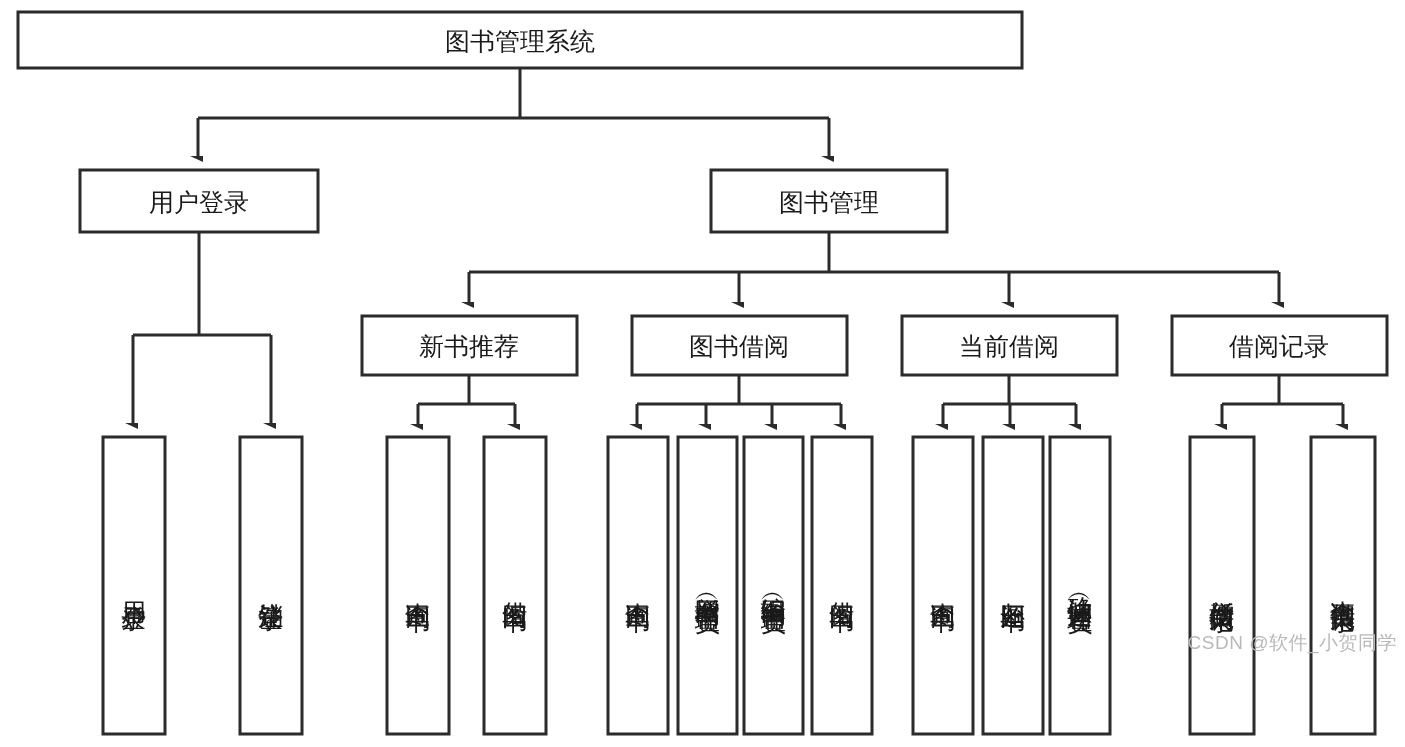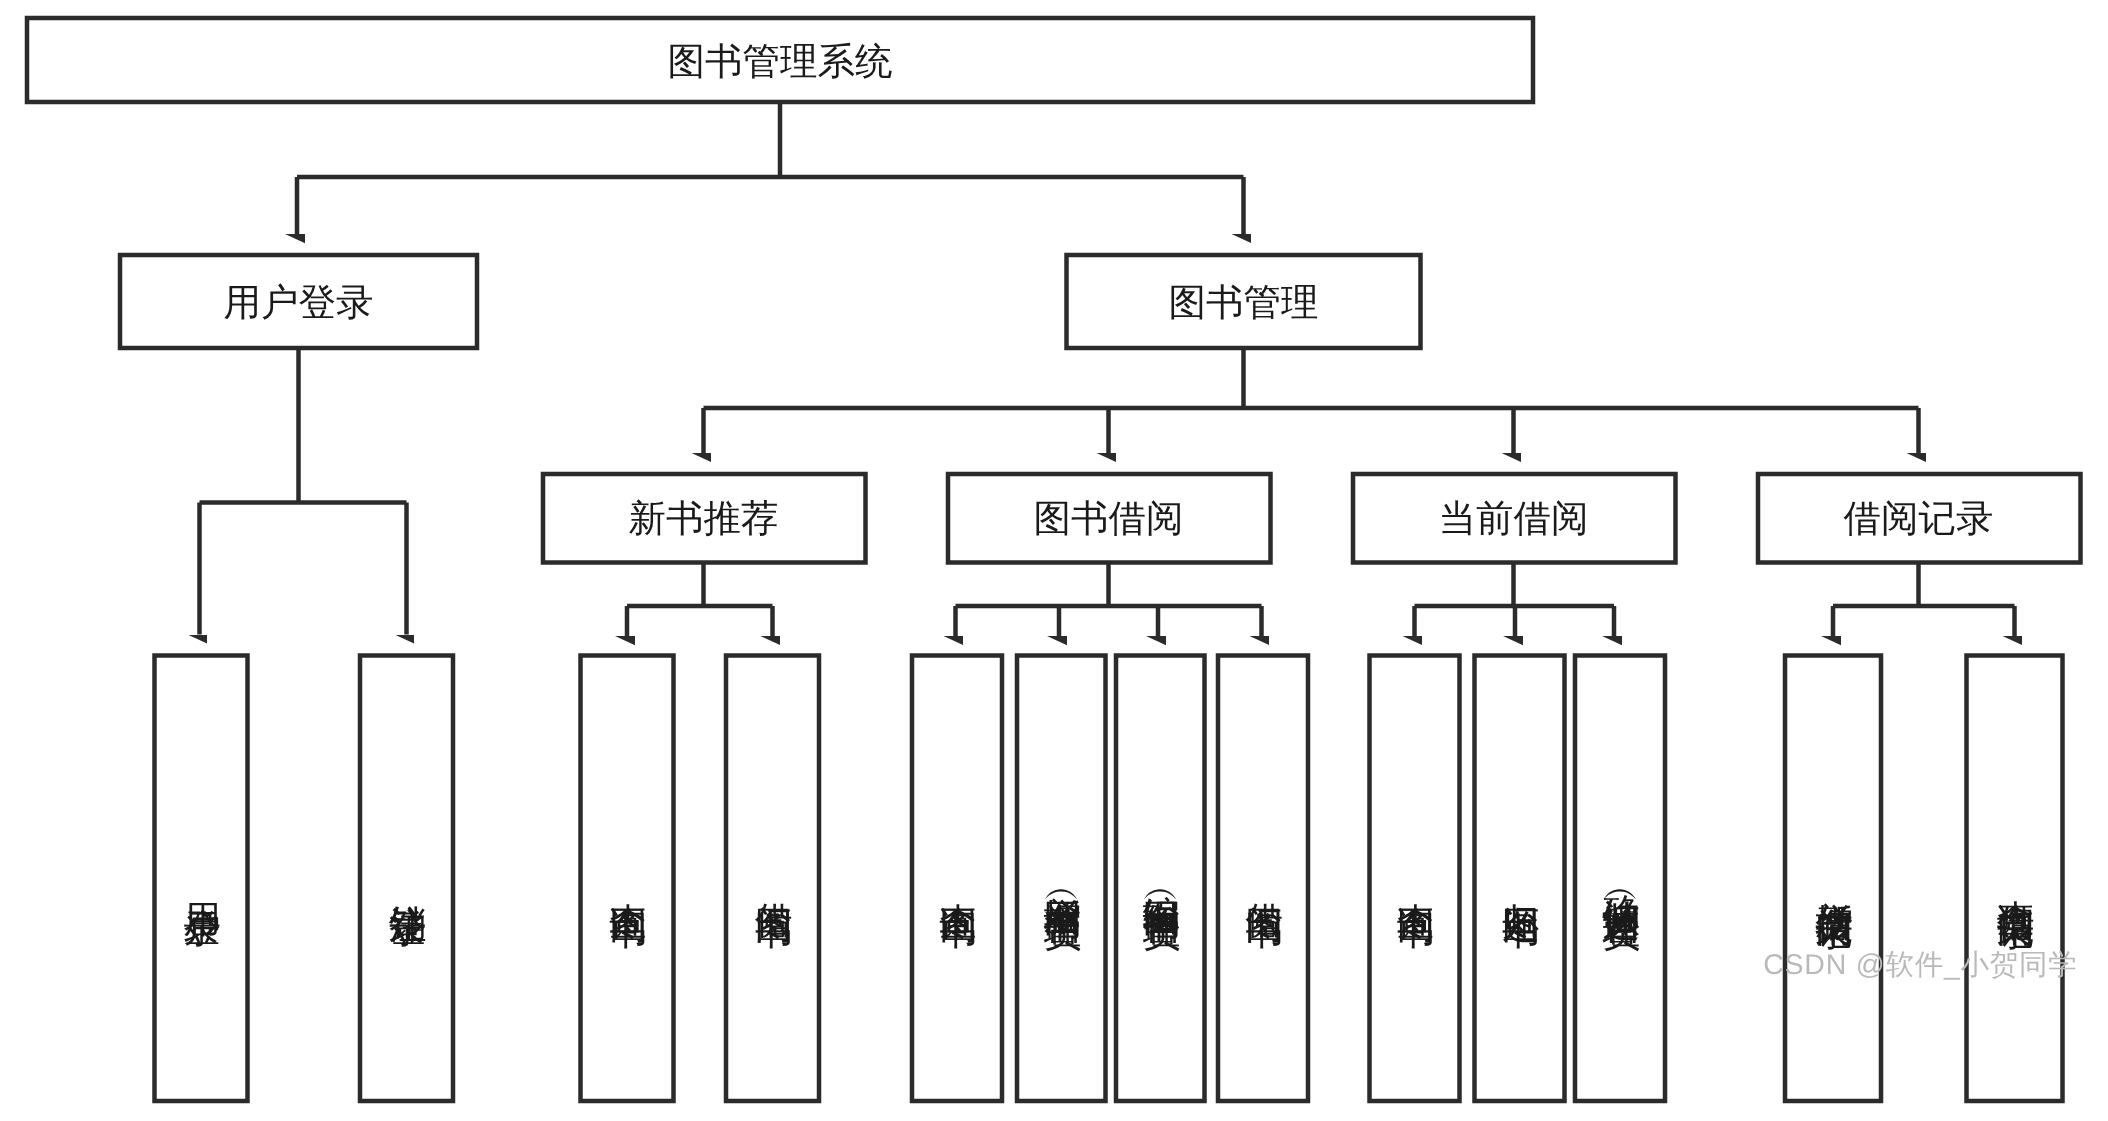--- a/index.html
+++ b/index.html
@@ -59,21 +59,21 @@
     color: #1a1a1a;
     letter-spacing: 2px;
     display: flex;
     align-items: center;
     justify-content: center;
     white-space: nowrap;
     pointer-events: none;
   }
   .watermark {
     position: absolute;
-    right: 20px;
+    right: 8px;
     bottom: 8px;
     font-family: "Liberation Sans", "DejaVu Sans", sans-serif;
     font-size: 19px;
     color: #b9b9b9;
     letter-spacing: 0.5px;
     white-space: nowrap;
   }
 </style>
 </head>
 <body>

